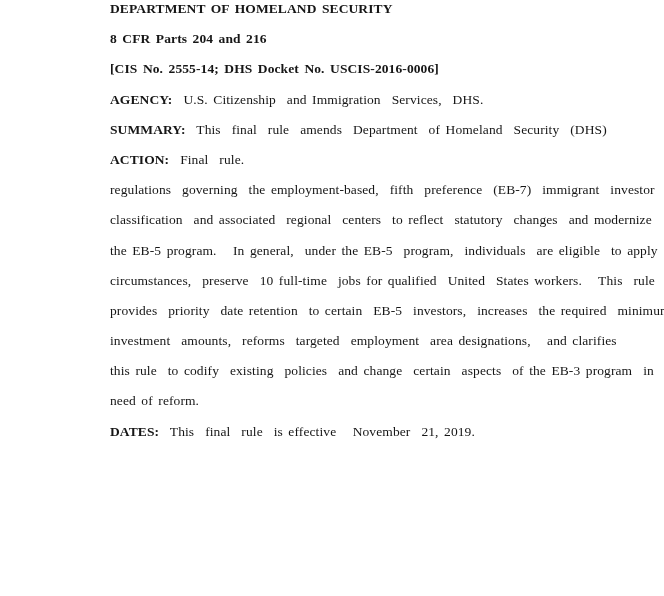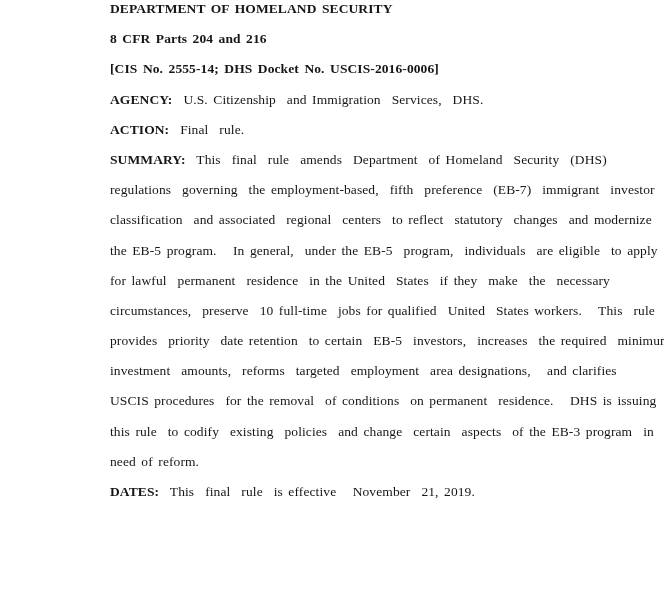--- a/index.html
+++ b/index.html
@@ -43,40 +43,38 @@
     <div class="line"><span class="label">DEPARTMENT OF HOMELAND SECURITY</span><span></span></div>
 
     <div class="line"><span class="label">8 CFR Parts 204 and 216</span><span></span></div>
 
     <div class="line"><span class="label">[CIS No. 2555-14; DHS Docket No. USCIS-2016-0006]</span><span></span></div>
 
 
 
     <div class="line"><span class="label">AGENCY:</span><span>  U.S. Citizenship  and Immigration  Services,  DHS.</span></div>
 
+    <div class="line"><span class="label">SUMMARY:</span><span>  This  final  rule  amends  Department  of Homeland  Security  (DHS)</span></div>
+
     <div class="line"><span class="label">ACTION:</span><span>  Final  rule.</span></div>
-
-    <div class="line"><span class="label">SUMMARY:</span><span>  This  final  rule  amends  Department  of Homeland  Security  (DHS)</span></div>
 
     <div class="line"><span class="label"></span><span>regulations  governing  the employment-based,  fifth  preference  (EB-7)  immigrant  investor</span></div>
 
     <div class="line"><span class="label"></span><span>classification  and associated  regional  centers  to reflect  statutory  changes  and modernize</span></div>
 
     <div class="line"><span class="label"></span><span>the EB-5 program.   In general,  under the EB-5  program,  individuals  are eligible  to apply</span></div>
 
-    <div class="line"><span class="label"></span><span>for lawful  permanent  residence  in the United  States  if they  make  the  necessary</span></div>
 
 
     <div class="line"><span class="label"></span><span>circumstances,  preserve  10 full-time  jobs for qualified  United  States workers.   This  rule</span></div>
 
     <div class="line"><span class="label"></span><span>provides  priority  date retention  to certain  EB-5  investors,  increases  the required  minimum</span></div>
 
     <div class="line"><span class="label"></span><span>investment  amounts,  reforms  targeted  employment  area designations,   and clarifies</span></div>
 
-    <div class="line"><span class="label"></span><span>USCIS procedures  for the removal  of conditions  on permanent  residence.   DHS is issuing</span></div>
 
     <div class="line"><span class="label"></span><span>this rule  to codify  existing  policies  and change  certain  aspects  of the EB-3 program  in</span></div>
 
     <div class="line"><span class="label"></span><span>need of reform.</span></div>
 
     <div class="line"><span class="label">DATES:</span><span>  This  final  rule  is effective   November  21, 2019.</span></div>
 
   </div>
 </div>
 

